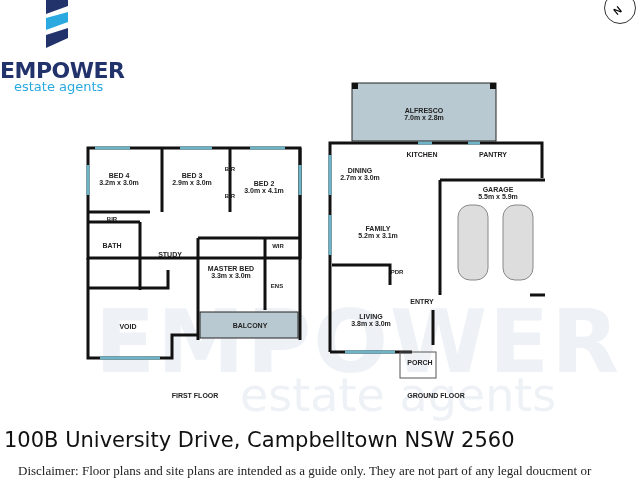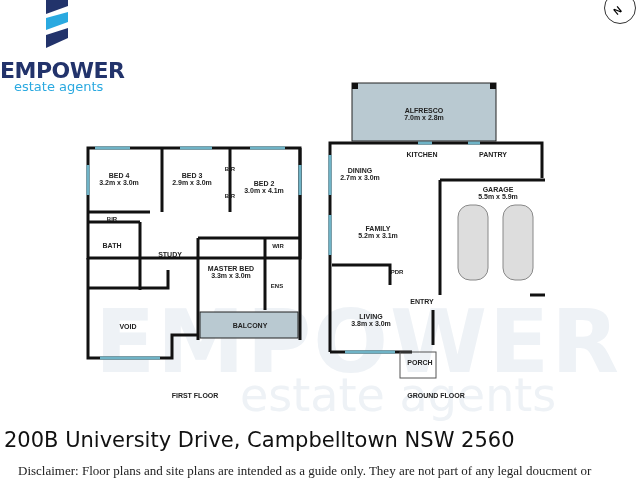--- a/index.html
+++ b/index.html
@@ -107,14 +107,14 @@
 <div class="lbl" style="left:422px;top:151px">KITCHEN</div>
 <div class="lbl" style="left:493px;top:151px">PANTRY</div>
 <div class="lbl" style="left:498px;top:186px"><span>GARAGE</span><span class="dim">5.5m x 5.9m</span></div>
 <div class="lbl" style="left:378px;top:225px"><span>FAMILY</span><span class="dim">5.2m x 3.1m</span></div>
 <div class="lbl" style="left:397px;top:269px;font-size:6px">PDR</div>
 <div class="lbl" style="left:422px;top:298px">ENTRY</div>
 <div class="lbl" style="left:371px;top:313px"><span>LIVING</span><span class="dim">3.8m x 3.0m</span></div>
 <div class="lbl" style="left:420px;top:359px">PORCH</div>
 <div class="floor-title" style="left:436px;top:392px">GROUND FLOOR</div>
 
-<div class="address">200B University Drive, Campbelltown NSW 2560</div>
+<div class="address">100B University Drive, Campbelltown NSW 2560</div>
 <div class="disclaimer">Disclaimer: Floor plans and site plans are intended as a guide only. They are not part of any legal doucment or</div>
 
 </body></html>

